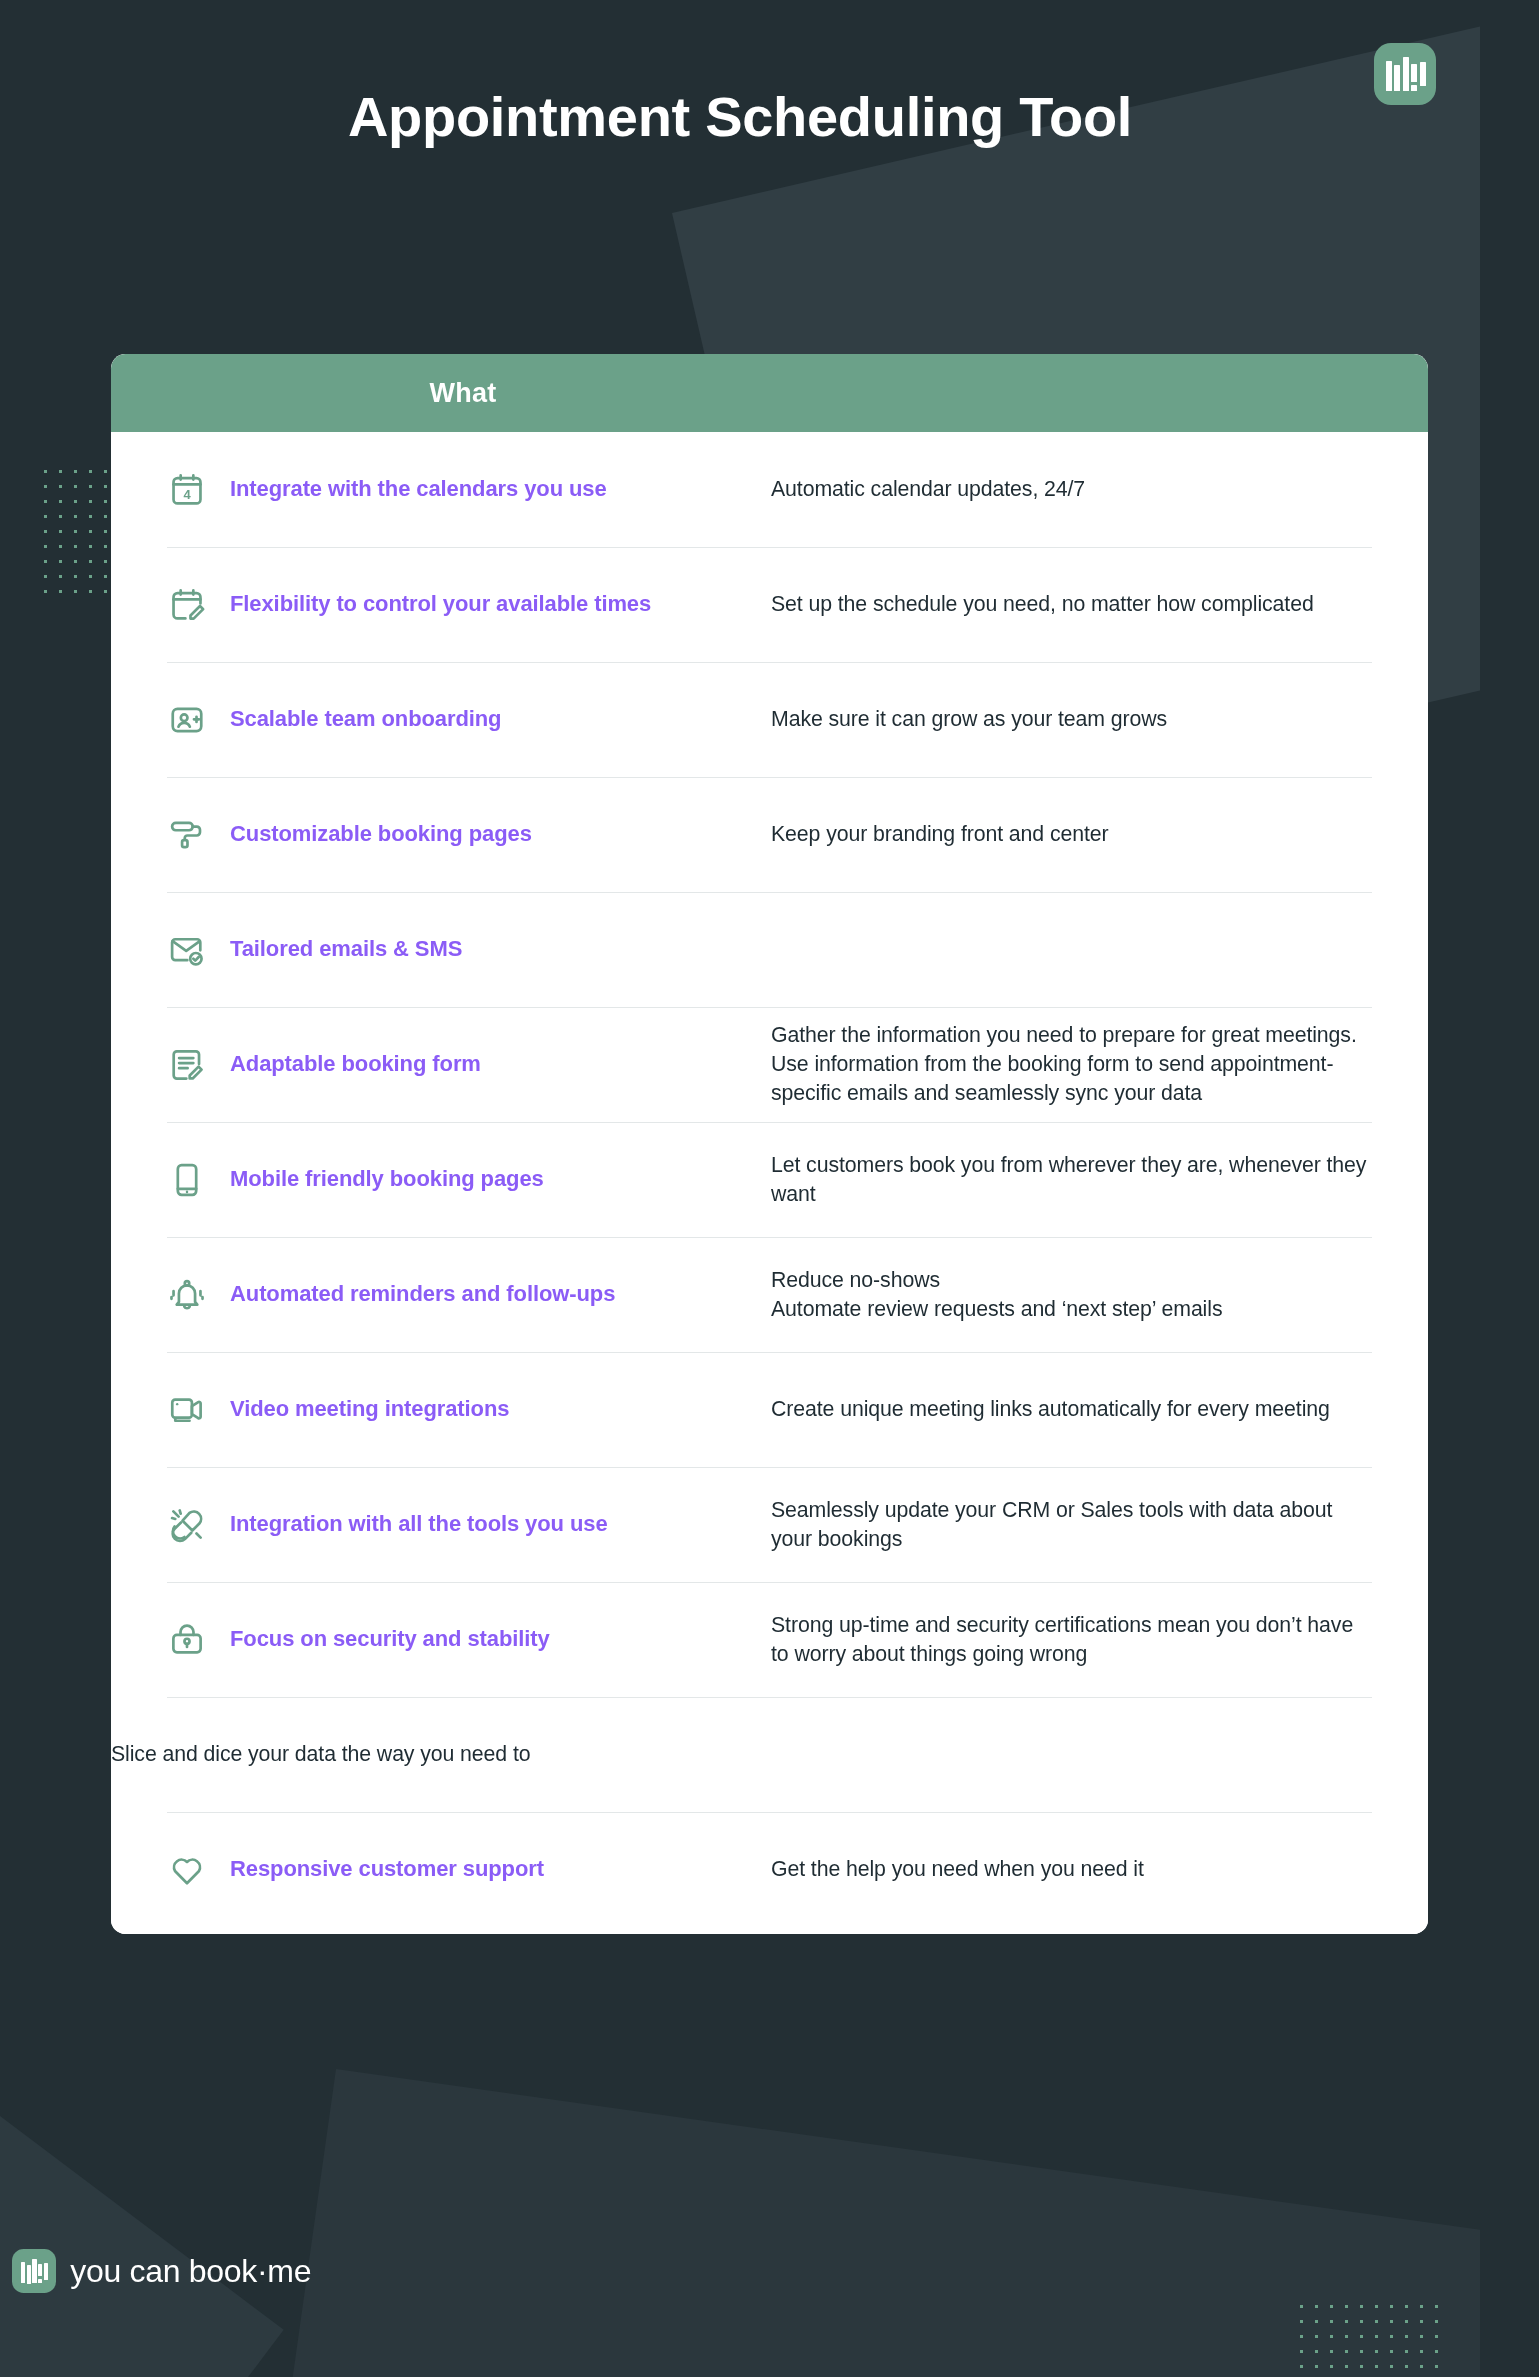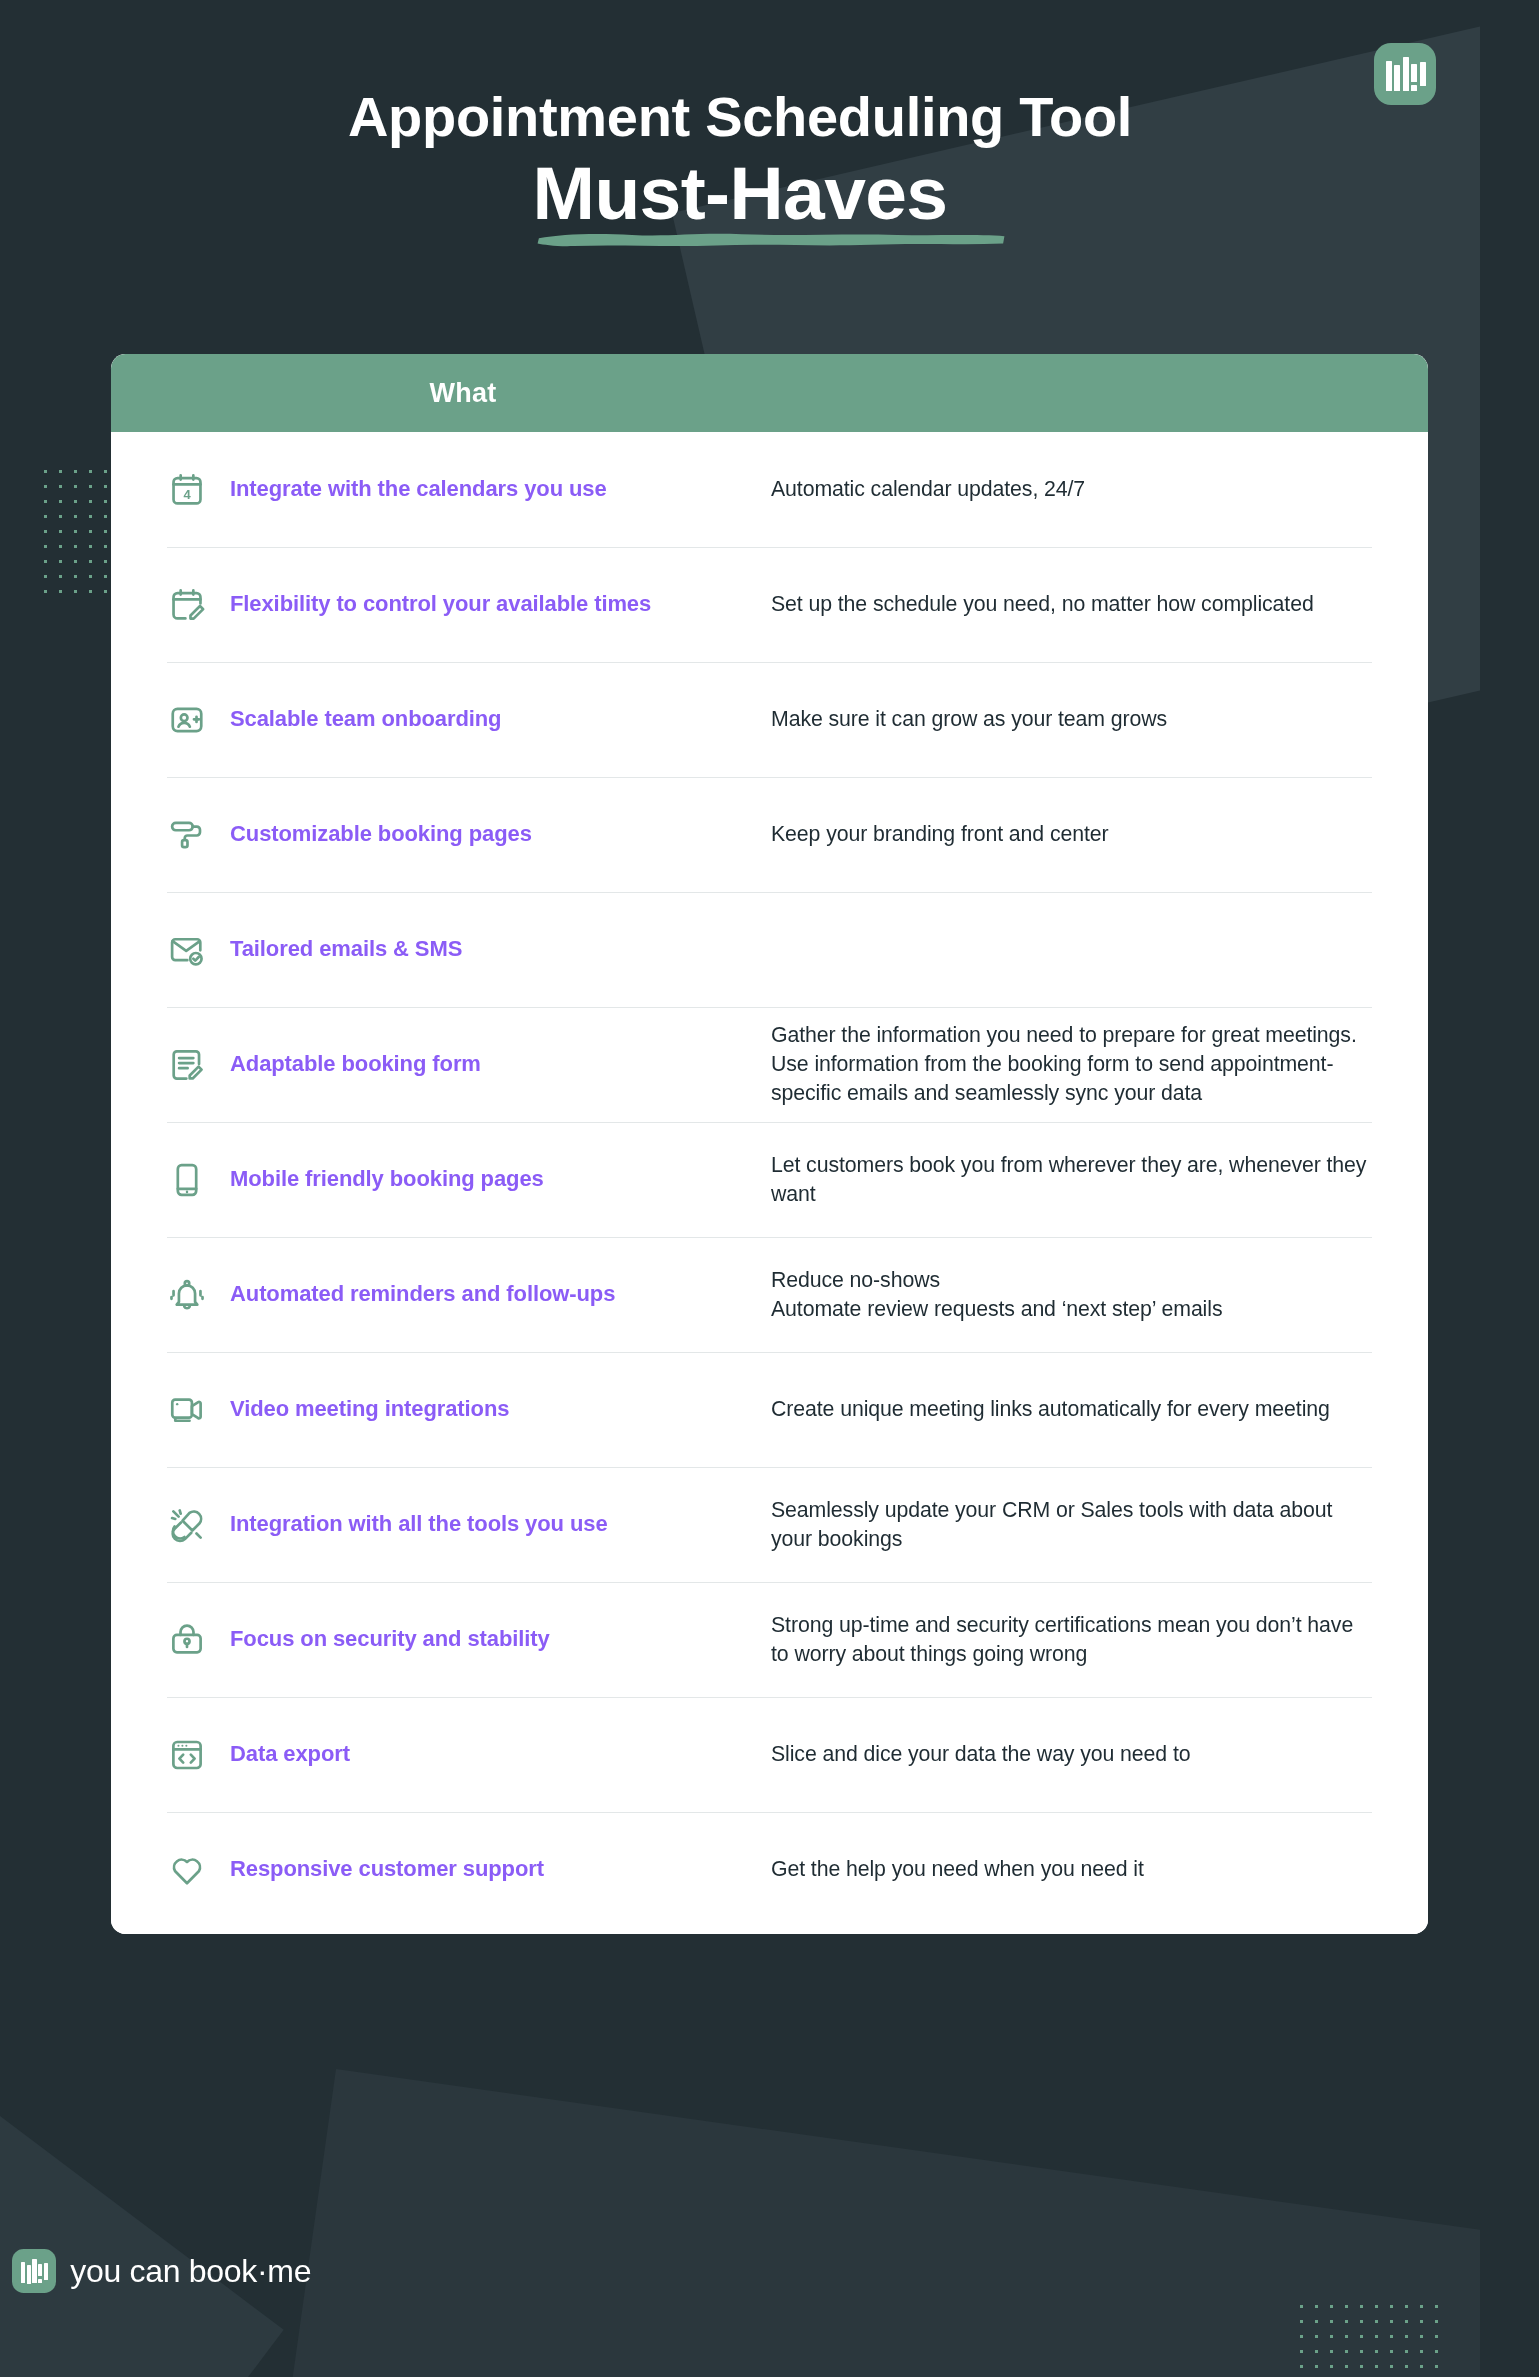--- a/index.html
+++ b/index.html
@@ -288,26 +288,20 @@
         <i></i>
         <i></i>
         <i></i>
         <i></i>
         <i></i>
     </span>
   </div>
 
   <div class="heading">
     <span class="heading-line1">Appointment Scheduling Tool</span>
-    <span class="heading-line2-wrap">
-      <span class="heading-line2">Must-Haves</span>
-      <svg class="brush-underline" viewBox="0 0 730 26" preserveAspectRatio="none">
-        <path d="M6 11 C 40 5, 90 3, 150 6 C 210 9, 250 2, 320 5 C 400 8, 470 4, 560 6 C 620 7, 690 5, 726 8 L 724 19 C 660 22, 600 18, 520 21 C 430 24, 360 19, 280 22 C 200 25, 130 20, 60 23 C 34 24, 14 21, 4 19 Z" fill="#6ba189"></path>
-      </svg>
-    </span>
   </div>
 
   <div class="card">
 
     <div class="card-header">
       <div class="col-what-head">What</div>
     </div>
 
     <div class="rows">
 
@@ -467,33 +461,20 @@
               <circle cx="12" cy="12.8" r="1.6"></circle>
               <path d="M12 14.4v2"></path>
             </svg>
           </span>
           <span class="what-label">Focus on security and stability</span>
         </div>
         <div class="cell-why">Strong up-time and security certifications mean you don’t have to worry about things going wrong</div>
       </div>
 
       <div class="row">
-        <div class="cell-what">
-          <span class="row-icon">
-            <svg width="38" height="38" viewBox="0 0 24 24" fill="none" stroke="#6ba189" stroke-width="1.7" stroke-linecap="round" stroke-linejoin="round">
-              <rect x="3.4" y="3.8" width="17.2" height="16.4" rx="2.4"></rect>
-              <path d="M3.4 8.4h17.2"></path>
-              <circle cx="6.6" cy="6.1" r="0.65" fill="#6ba189" stroke="none"></circle>
-              <circle cx="9.1" cy="6.1" r="0.65" fill="#6ba189" stroke="none"></circle>
-              <circle cx="11.6" cy="6.1" r="0.65" fill="#6ba189" stroke="none"></circle>
-              <path d="M9.6 11.8l-2.4 2.5 2.4 2.5M14.4 11.8l2.4 2.5-2.4 2.5"></path>
-            </svg>
-          </span>
-          <span class="what-label">Data export</span>
-        </div>
         <div class="cell-why">Slice and dice your data the way you need to</div>
       </div>
 
       <div class="row">
         <div class="cell-what">
           <span class="row-icon">
             <svg width="38" height="38" viewBox="0 0 24 24" fill="none" stroke="#6ba189" stroke-width="1.7" stroke-linecap="round" stroke-linejoin="round">
               <path d="M12 20.4l-7.6-7.8a4.8 4.8 0 0 1 7.6-5.7 4.8 4.8 0 0 1 7.6 5.7z"></path>
             </svg>
           </span>

